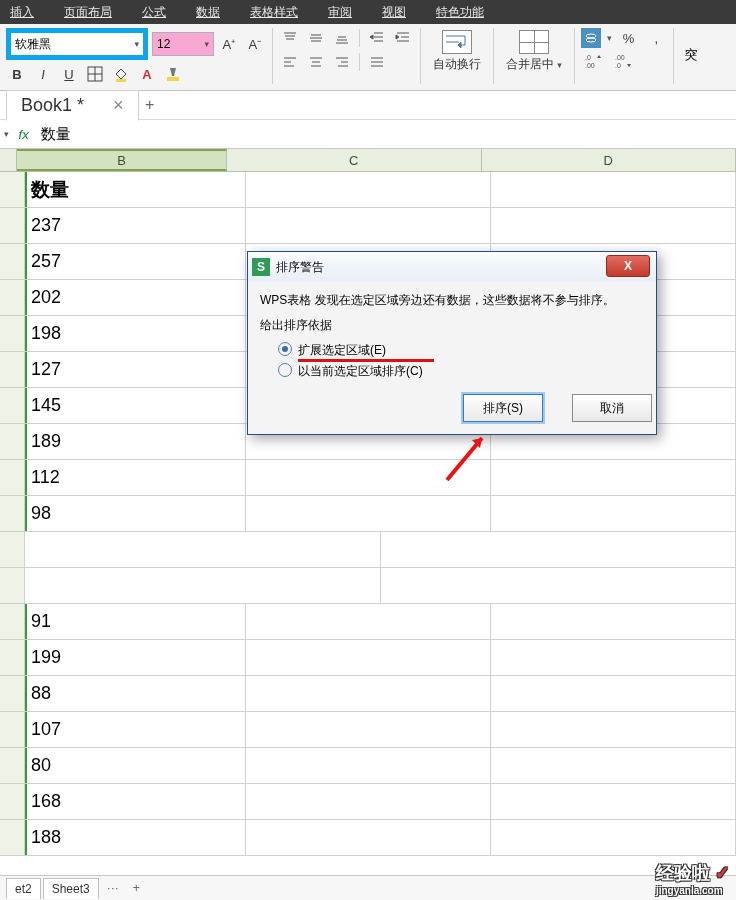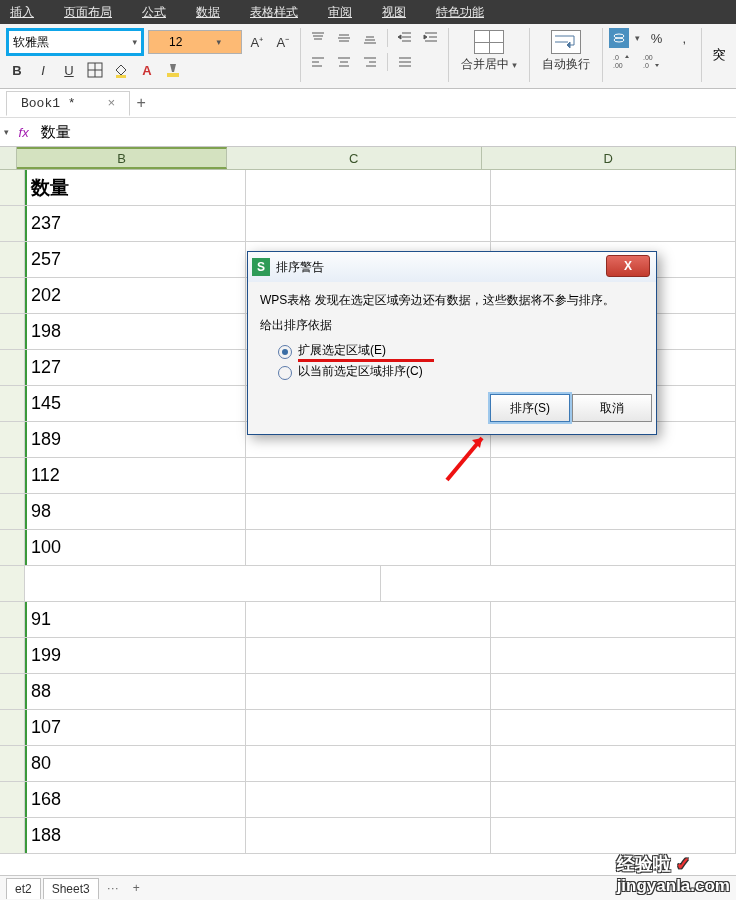--- a/index.html
+++ b/index.html
@@ -3,42 +3,42 @@
 <meta charset="utf-8">
 <style>
   html,body{margin:0;padding:0;width:736px;height:900px;font-family:"Microsoft YaHei",Arial,sans-serif;background:#fff;overflow:hidden;}
   
   .menubar{height:24px;background:#3a3a3a;display:flex;align-items:center;padding:0 10px;gap:30px;font-size:12px;color:#e8e8e8;}
   .menubar>span{cursor:default;text-decoration:underline;}
   
   .ribbon{background:#f4f4f4;border-bottom:1px solid #c0c0c0;padding:4px 0 6px 0;display:flex;}
   .rgroup{border-right:1px solid #d0d0d0;padding:0 6px;display:flex;flex-direction:column;gap:4px;}
   .row{display:flex;align-items:center;gap:4px;}
-  .font-name{width:124px;height:22px;border:3px solid #0ea5e9;background:#fff;font-size:12px;padding:0 4px;display:flex;align-items:center;justify-content:space-between;}
-  .font-size{width:52px;height:22px;border:1px solid #b0b0b0;background:#fdba74;font-size:12px;padding:0 20px;display:flex;align-items:center;justify-content:space-between;}
+  .font-name{width:124px;height:22px;border:5px solid #0ea5e9;background:#fff;font-size:12px;padding:0 4px;display:flex;align-items:center;justify-content:space-between;}
+  .font-size{width:52px;height:22px;border:1px solid #b0b0b0;background:#f9a8d4;font-size:12px;padding:0 4px;display:flex;align-items:center;justify-content:space-between;}
   .caret{font-size:9px;color:#555;}
   .tbtn{min-width:18px;height:20px;display:flex;align-items:center;justify-content:center;font-size:13px;color:#3a3a3a;cursor:pointer;padding:0 2px;}
   .tbtn.small{font-size:11px;}
   .sep{width:1px;height:18px;background:#d0d0d0;margin:0 2px;}
   .big-btn{display:flex;flex-direction:column;align-items:center;gap:2px;font-size:12px;color:#333;padding:2px 6px;cursor:pointer;}
   .big-btn .ico{width:28px;height:22px;border:1px solid #888;background:#fff;position:relative;}
   .big-btn .ico .hline{position:absolute;left:0;right:0;top:50%;height:1px;background:#888;}
   .big-btn .ico .vline{position:absolute;top:0;bottom:0;left:50%;width:1px;background:#888;}
   .numgroup{display:flex;flex-direction:column;gap:3px;align-items:flex-start;}
   .numrow{display:flex;align-items:center;gap:6px;font-size:13px;color:#333;}
   .pct-ico{width:20px;height:20px;background:#4a90c0;color:#fff;display:flex;align-items:center;justify-content:center;font-size:13px;}
   
   .booktabs{height:28px;display:flex;align-items:center;padding:0 6px;background:#fff;border-bottom:1px solid #dcdcdc;}
-  .booktab{padding:4px 14px;font-size:13px;color:#333;border:1px solid transparent;position:relative;font-family:Liberation Mono, monospace;}
+  .booktab{padding:4px 14px;font-size:18px;color:#333;border:1px solid transparent;position:relative;}
   .booktab.active{border:1px solid #d0d0d0;border-bottom:1px solid #fff;background:#fff;}
   .booktab .close{margin-left:24px;color:#888;}
   .addtab{width:22px;height:22px;display:flex;align-items:center;justify-content:center;color:#666;cursor:pointer;}
   
   .fbar{height:28px;display:flex;align-items:center;border-bottom:1px solid #c8c8c8;background:#fff;font-size:13px;}
-  .fbar .fx{font-style:italic;color:#a21caf;padding:0 6px;}
+  .fbar .fx{font-style:italic;color:#15803d;padding:0 6px;}
   .fbar .fval{padding:0 6px;font-size:15px;}
   
   .colhdrs{height:22px;display:flex;background:#e8efe0;border-bottom:1px solid #b7c2ab;}
   .ch{display:flex;align-items:center;justify-content:center;font-size:13px;color:#3a542a;border-right:1px solid #b7c2ab;}
   .ch.corner{width:16px;background:#e8efe0;}
   .ch.b{width:210px;background:#d4e2c0;border-top:2px solid #7fa24f;border-bottom:2px solid #7fa24f;box-sizing:border-box;}
   .ch.cd{flex:1;min-width:183px;}
   
   .grid{display:flex;flex-direction:column;height:720px;}
   .gr{display:flex;height:35px;border-bottom:1px solid #d0d0d0;}
@@ -53,34 +53,34 @@
   .dots{padding:0 6px;color:#666;}
   .plus{padding:0 6px;color:#666;cursor:pointer;}
   
   .backdrop{position:absolute;left:0;top:0;width:100%;height:100%;pointer-events:none;}
   .dialog{position:absolute;left:247px;top:251px;width:408px;border:1px solid #1f4f8a;background:#f4f4f4;box-shadow:4px 4px 12px rgba(0,0,0,0.35);pointer-events:auto;font-size:12px;}
   .dlg-title{height:30px;background:linear-gradient(#fbfcfd,#e7eef7);display:flex;align-items:center;padding:0 4px;position:relative;}
   .dlg-logo{width:18px;height:18px;background:#2e9b57;color:#fff;display:flex;align-items:center;justify-content:center;font-weight:bold;font-size:12px;margin-right:6px;}
   .dlg-x{position:absolute;right:6px;top:3px;width:42px;height:20px;background:linear-gradient(#e36a60,#c23b2e);border:1px solid #8f2b22;border-radius:3px;color:#fff;display:flex;align-items:center;justify-content:center;font-weight:bold;}
   .dlg-body{padding:10px 4px 12px 12px;background:#f4f4f4;}
   .dlg-body p{margin:0 0 8px 0;}
-  .radio-row{display:flex;align-items:flex-end;gap:6px;margin:4px 0 4px 18px;}
+  .radio-row{display:flex;align-items:flex-start;gap:6px;margin:4px 0 4px 18px;}
   .radio{width:12px;height:12px;border:1px solid #5b7aaa;border-radius:50%;display:flex;align-items:center;justify-content:center;}
   .radio.sel::after{content:"";width:6px;height:6px;background:#3b6ea5;border-radius:50%;}
   .underline{position:relative;}
   .underline::after{content:"";position:absolute;left:0;bottom:-3px;width:136px;height:3px;background:#d11;}
-  .dlg-btns{display:flex;justify-content:flex-end;gap:2px;margin-top:14px;}
+  .dlg-btns{display:flex;justify-content:flex-end;gap:29px;margin-top:14px;}
   .wbtn{width:78px;height:26px;border:1px solid #8a8a8a;background:linear-gradient(#fff,#e8e8e8);display:flex;align-items:center;justify-content:center;cursor:pointer;}
   .wbtn.primary{border:1px solid #3c79b5;box-shadow:0 0 0 2px rgba(100,170,230,0.6);}
   
   .arrow{position:absolute;left:442px;top:428px;width:50px;height:56px;pointer-events:none;}
   
   .wm{position:absolute;right:6px;bottom:4px;font-size:18px;color:#fff;text-shadow:-1px -1px 0 #333,1px -1px 0 #333,-1px 1px 0 #333,1px 1px 0 #333;font-weight:bold;display:flex;align-items:center;gap:4px;}
   .wm .red{color:#e33;}
-  .wm .sub{font-size:17px;display:block;}
+  .wm .sub{font-size:10px;display:block;}
 </style>
 </head>
 <body>
 
 <div class="menubar">
   <span>插入</span>
   <span>页面布局</span>
   <span>公式</span>
   <span>数据</span>
   <span>表格样式</span>
@@ -218,43 +218,43 @@
               <line x1="2" y1="12" x2="14" y2="12"></line>
             </g>
           </svg>
         </span>
     </div>
   </div>
 
   <div class="rgroup" style="align-items:center">
     <div class="big-btn">
       <div class="ico">
-          <div class="hline"></div>
-          <div class="vline"></div>
-        </div>
-      <span><span>合并居中</span> <span class="caret">▾</span></span>
-    </div>
-  </div>
-
-  <div class="rgroup" style="align-items:center">
-    <div class="big-btn">
-      <div class="ico">
         <svg width="28" height="22">
             <g stroke="#5078a0" fill="none">
               <line x1="3" y1="5" x2="22" y2="5"></line>
               <line x1="3" y1="11" x2="16" y2="11"></line>
               <path d="M22 5 L22 14 L17 14" stroke-width="1"></path>
               <path d="M18 11 L15 14 L18 17 Z" fill="#5078a0"></path>
             </g>
           </svg>
       </div>
       <span>自动换行</span>
     </div>
   </div>
 
+  <div class="rgroup" style="align-items:center">
+    <div class="big-btn">
+      <div class="ico">
+          <div class="hline"></div>
+          <div class="vline"></div>
+        </div>
+      <span><span>合并居中</span> <span class="caret">▾</span></span>
+    </div>
+  </div>
+
   <div class="rgroup numgroup">
     <div class="numrow">
       <span class="pct-ico">
         <svg width="14" height="14">
             <ellipse cx="7" cy="5" rx="5" ry="2" fill="none" stroke="#fff"></ellipse>
             <ellipse cx="7" cy="9" rx="5" ry="2" fill="none" stroke="#fff"></ellipse>
           </svg>
       </span>
       <span class="caret">▾</span>
       <span class="tbtn">%</span>
@@ -360,21 +360,20 @@
       <div class="gc cd"></div>
     </div>
     <div class="gr">
       <div class="gc rowh"></div>
       <div class="gc b">98</div>
       <div class="gc cd"></div>
       <div class="gc cd"></div>
     </div>
     <div class="gr">
       <div class="gc rowh"></div>
-      <div class="gc b">100</div>
       <div class="gc cd"></div>
       <div class="gc cd"></div>
     </div>
     <div class="gr">
       <div class="gc rowh"></div>
       <div class="gc cd"></div>
       <div class="gc cd"></div>
     </div>
     <div class="gr">
       <div class="gc rowh"></div>

